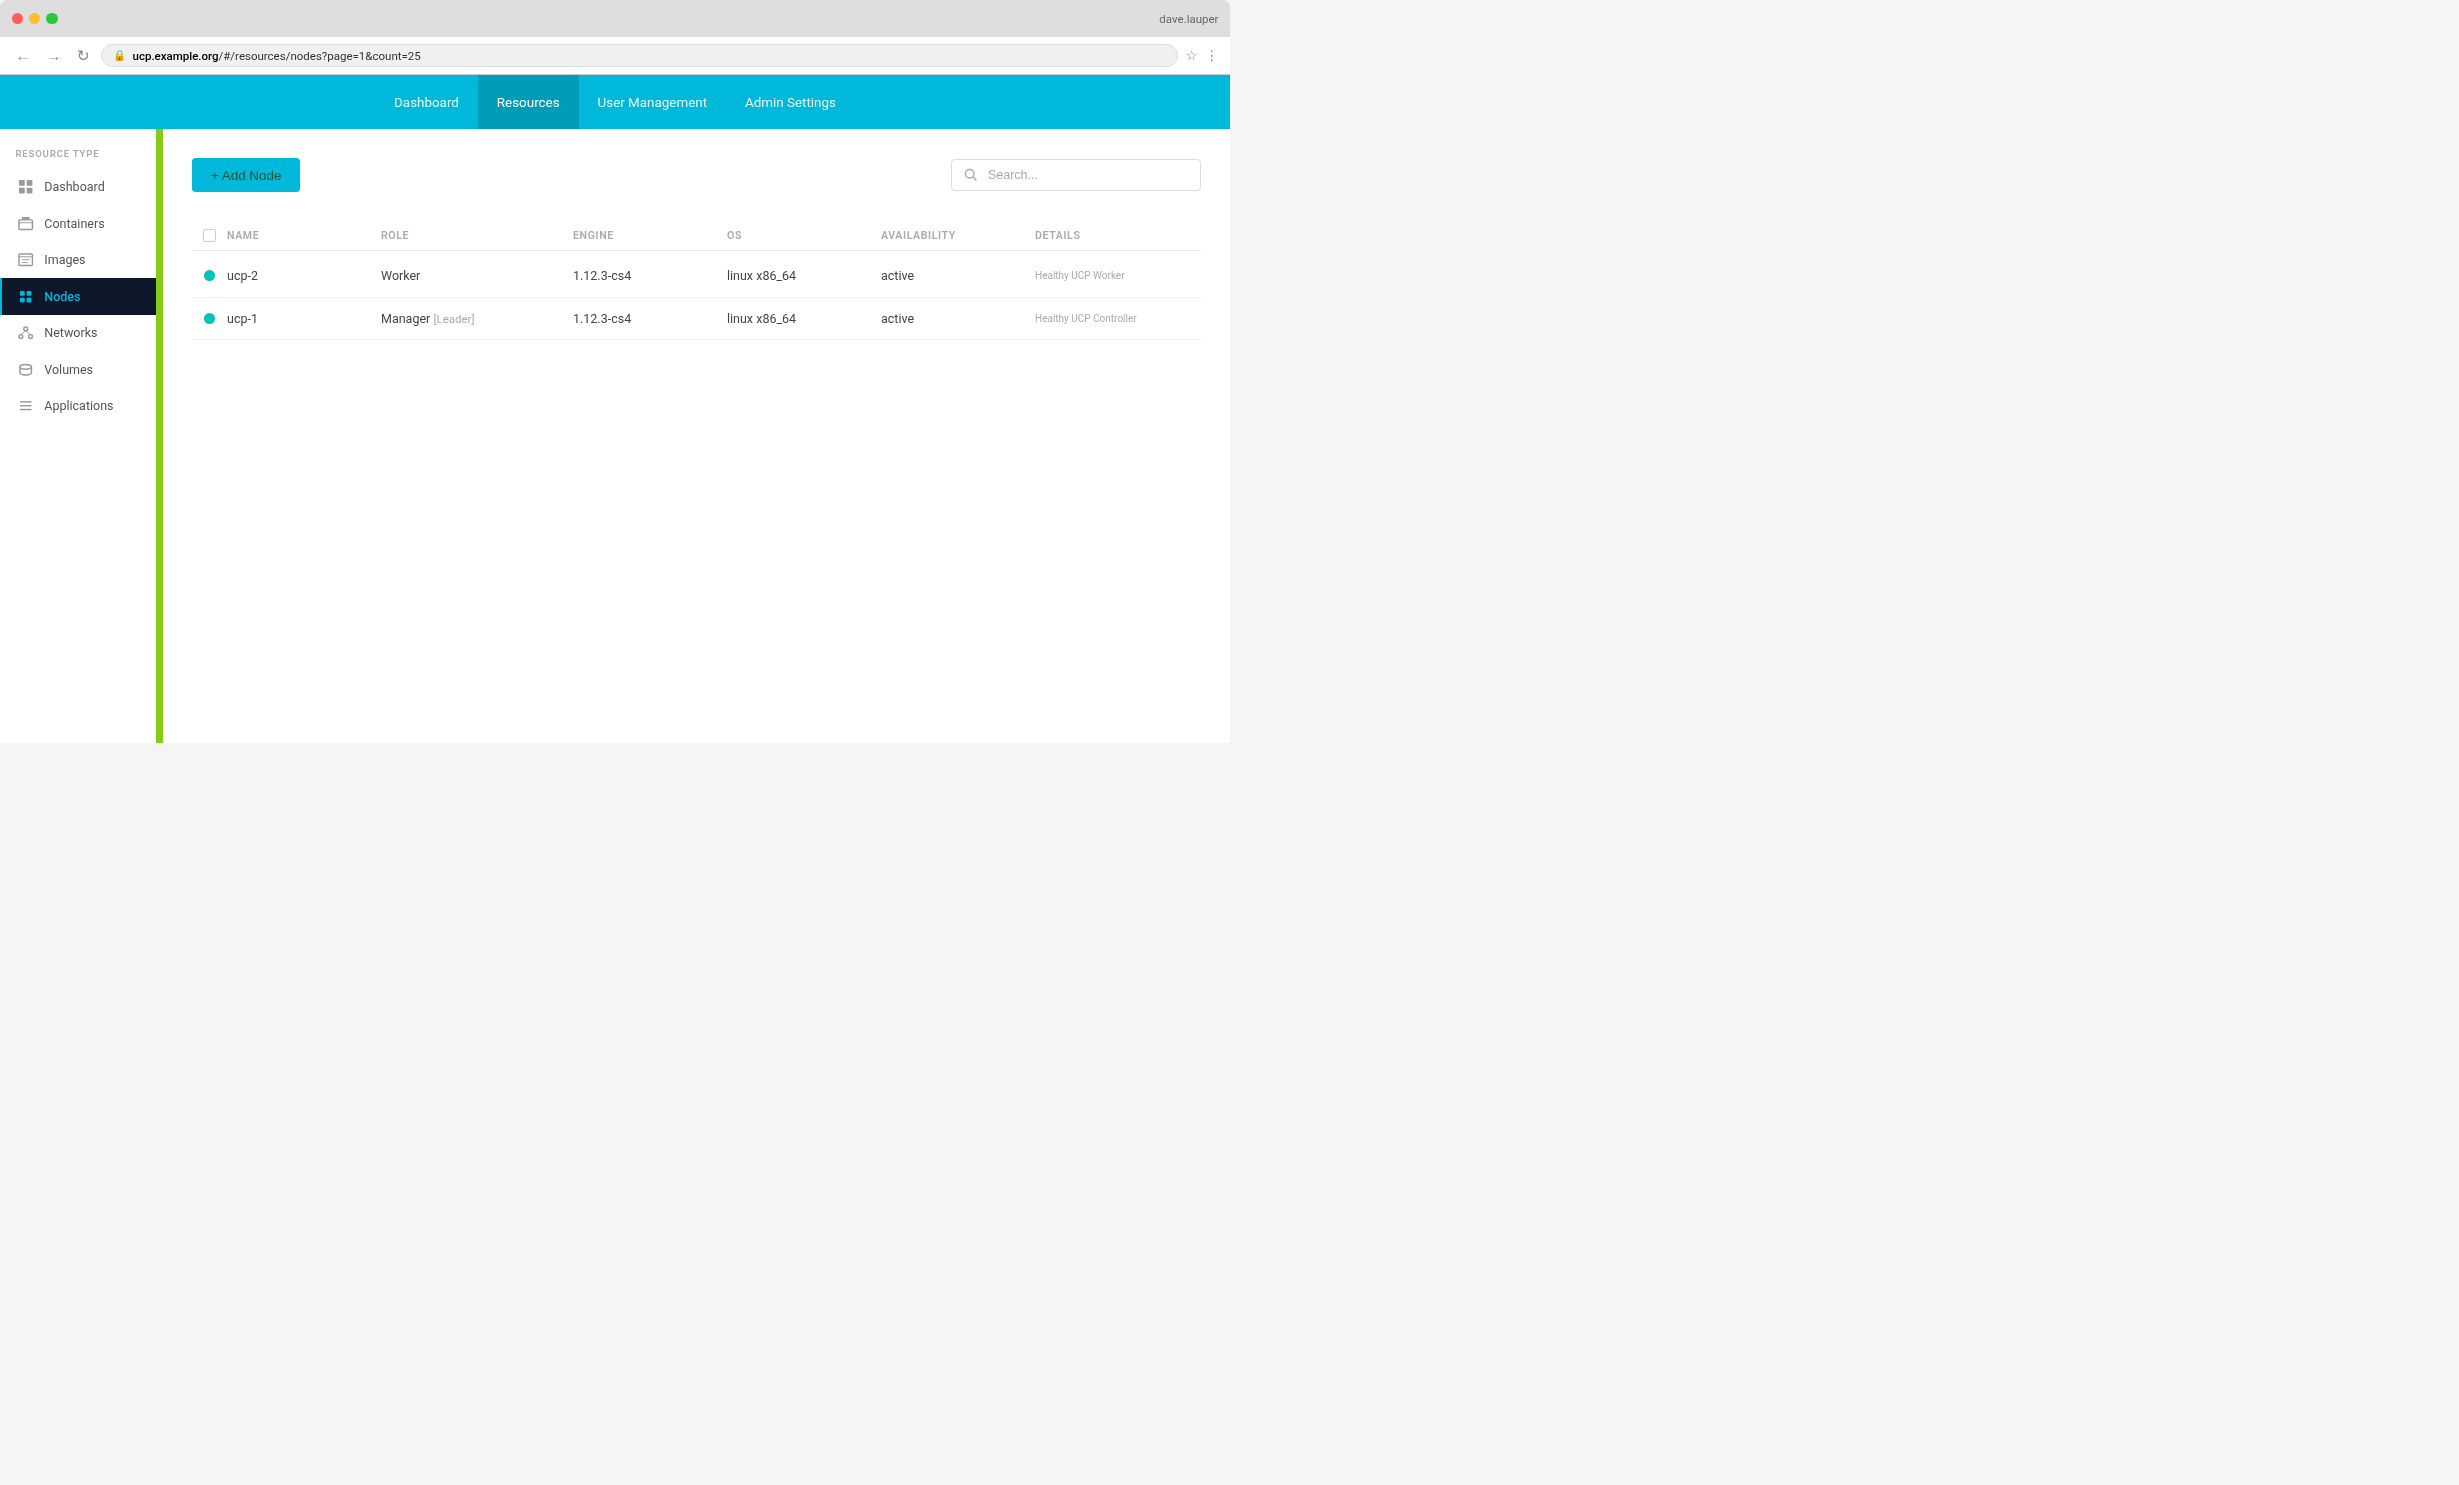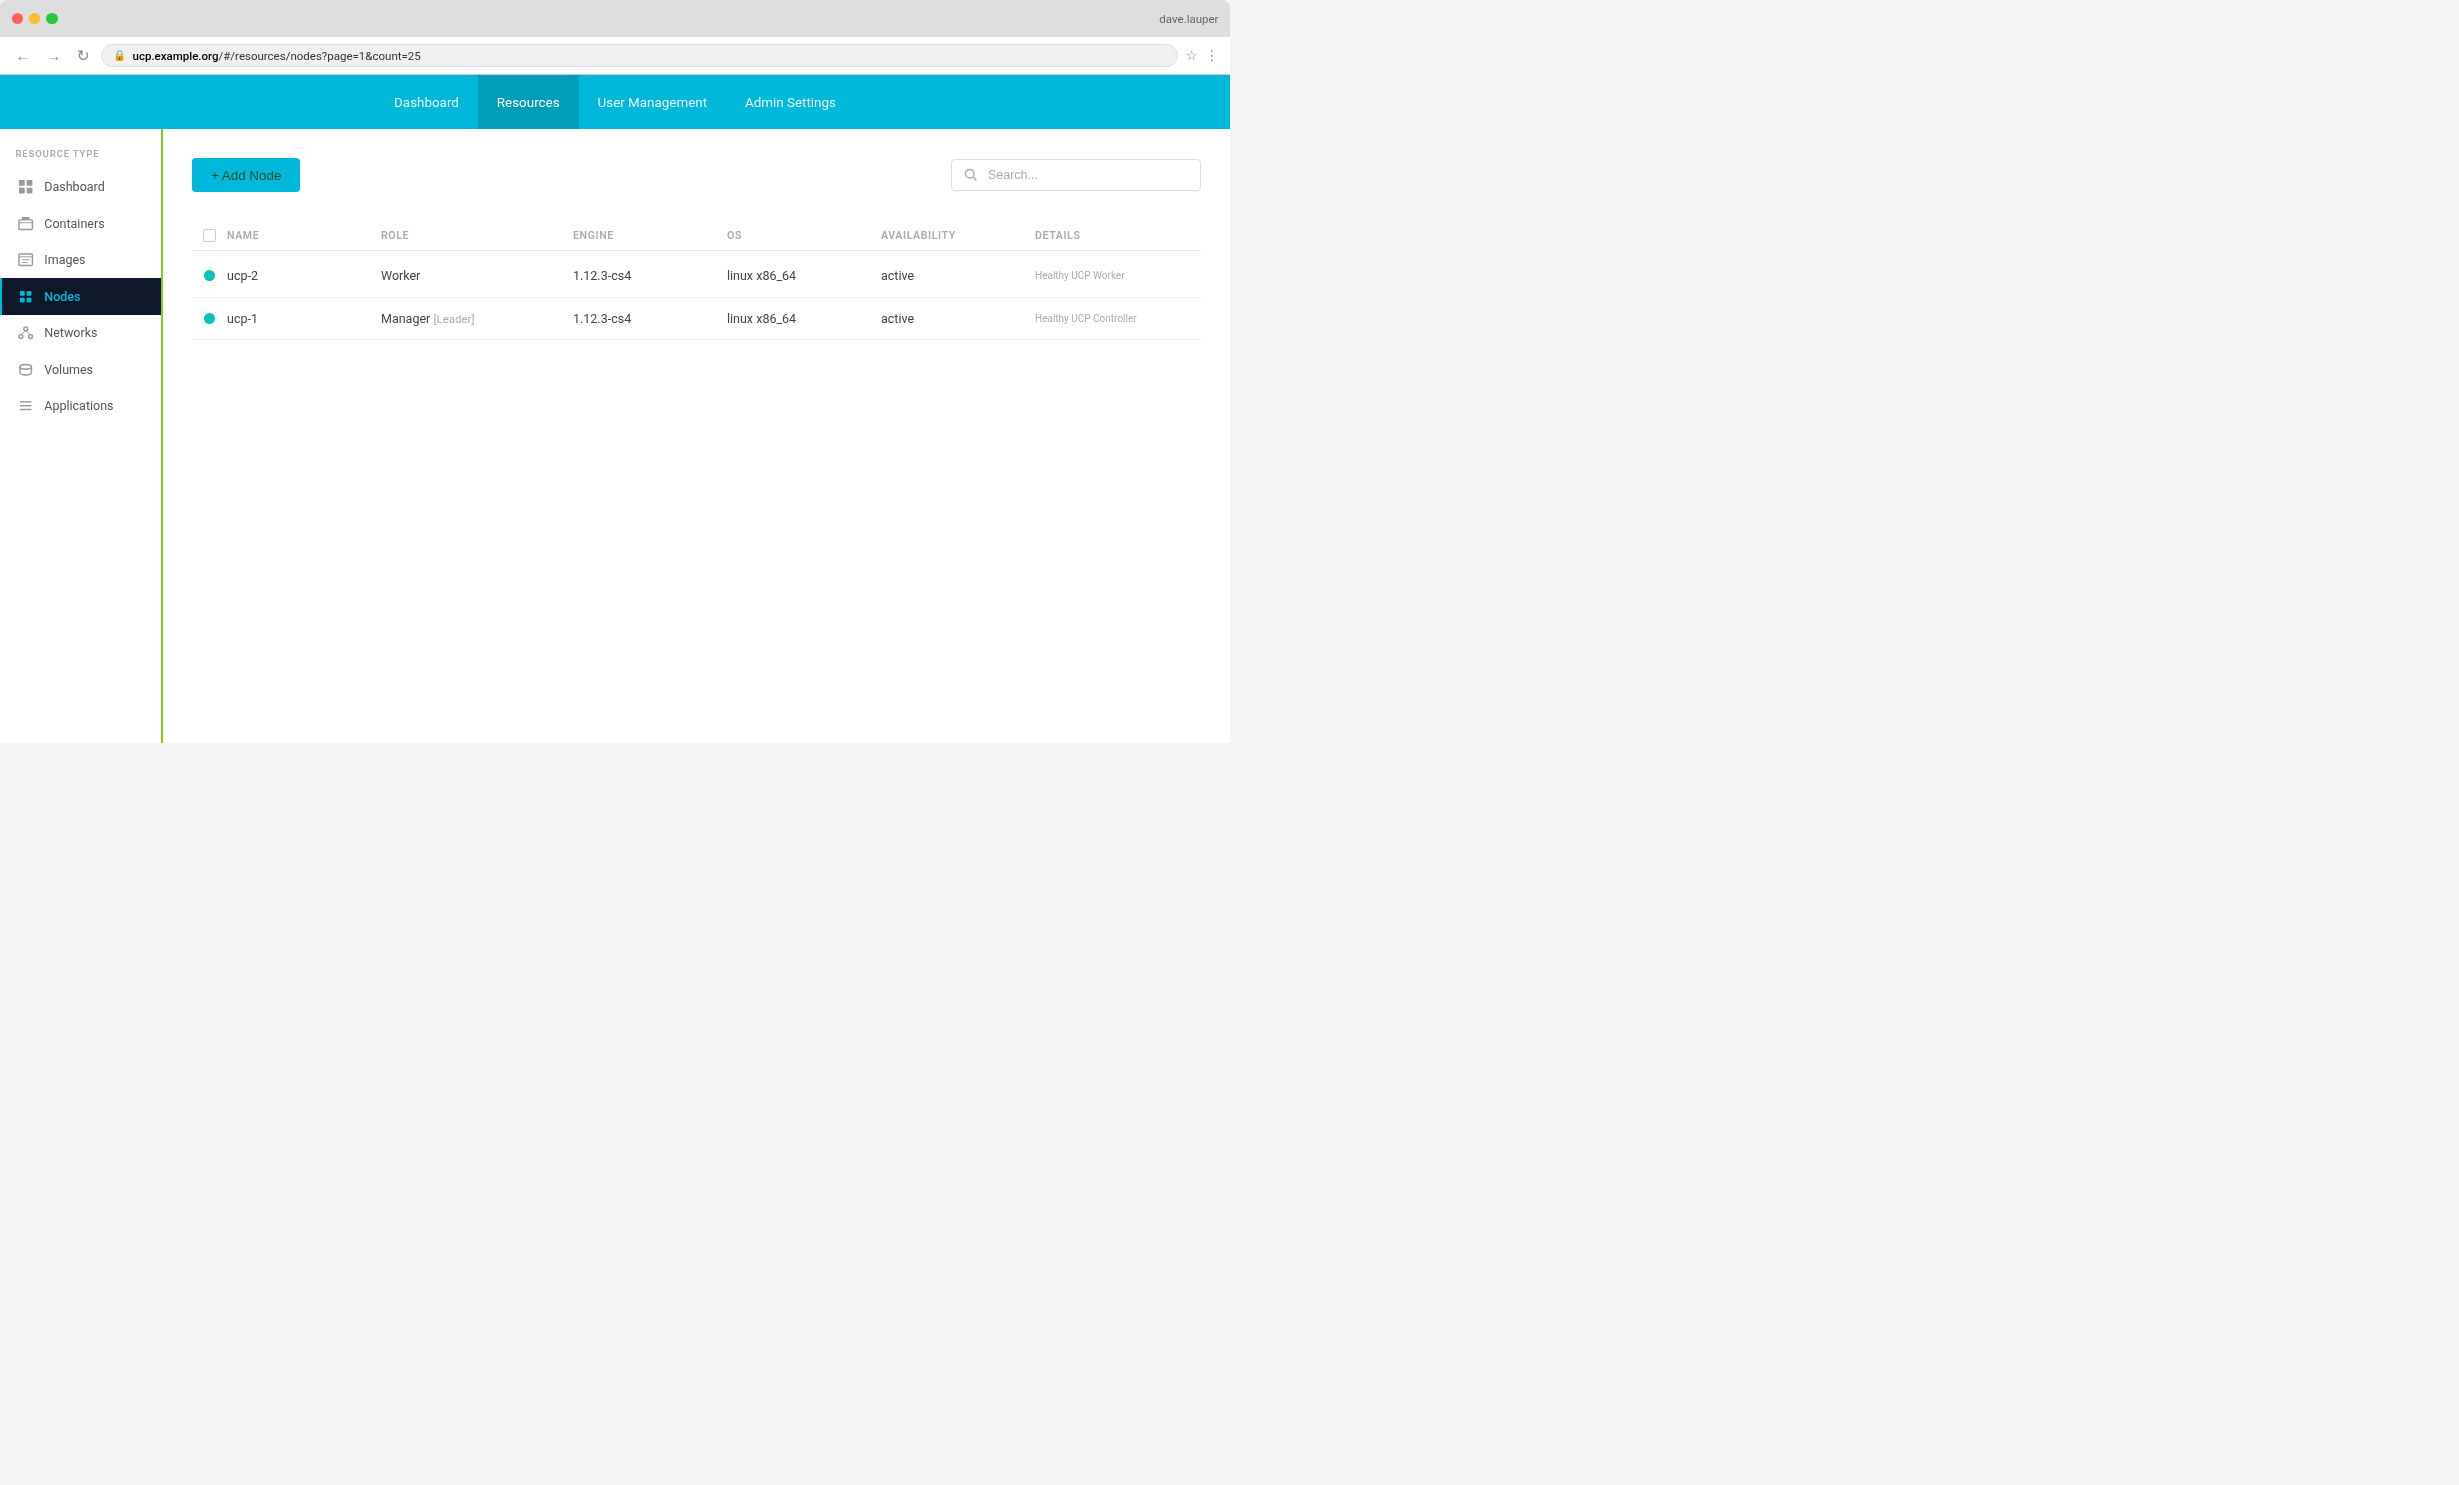--- a/index.html
+++ b/index.html
@@ -35,21 +35,21 @@
     .nav-logo { width: 38px; height: 38px; margin-right: 19px; }
     .nav-items { display: flex; gap: 0; align-items: center; flex: 1; }
     .nav-item { color: rgba(255,255,255,0.9); font-size: 13.4px; padding: 0 19px; height: 54px; display: flex; align-items: center; cursor: pointer; text-decoration: none; }
     .nav-item.active { background: rgba(0,0,0,0.15); color: #fff; }
     .nav-user { margin-left: auto; color: #fff; font-size: 12.5px; display: flex; align-items: center; gap: 3.8px; cursor: pointer; }
 
     
     .content-area { display: flex; flex: 1; overflow: hidden; }
 
     
-    .sidebar { width: 163px; background: #fff; border-right: 2px solid #84cc16; padding-top: 19px; flex-shrink: 0; }
+    .sidebar { width: 163px; background: #fff; border-right: 7px solid #84cc16; padding-top: 19px; flex-shrink: 0; }
     .sidebar-section-label { font-size: 9.6px; font-weight: 600; color: #aaa; letter-spacing: 0.8px; padding: 0 15.4px 9.6px; text-transform: uppercase; }
     .sidebar-item { display: flex; align-items: center; gap: 9.6px; padding: 9.6px 15.4px; cursor: pointer; color: #555; font-size: 12.5px; border-left: 2.9px solid transparent; }
     .sidebar-item.active { color: #00b8d9; border-left-color: #00b8d9; background: #0f172a; font-weight: 500; }
     .sidebar-icon { width: 17.3px; height: 17.3px; flex-shrink: 0; display: flex; align-items: center; justify-content: center; }
 
     
     .main { flex: 1; padding: 29px; background: #fff; overflow-y: auto; }
     .main-toolbar { display: flex; align-items: center; justify-content: space-between; margin-bottom: 29px; }
     .add-node-btn { background: #00b8d9; color: #14532d; border: none; border-radius: 3.8px; padding: 9.6px 19px; font-size: 13.4px; cursor: pointer; display: flex; align-items: center; gap: 5.8px; font-weight: 500; }
     .search-box { display: flex; align-items: center; border: 1px solid #ddd; border-radius: 3.8px; padding: 7.7px 11.5px; gap: 11px; width: 250px; }

